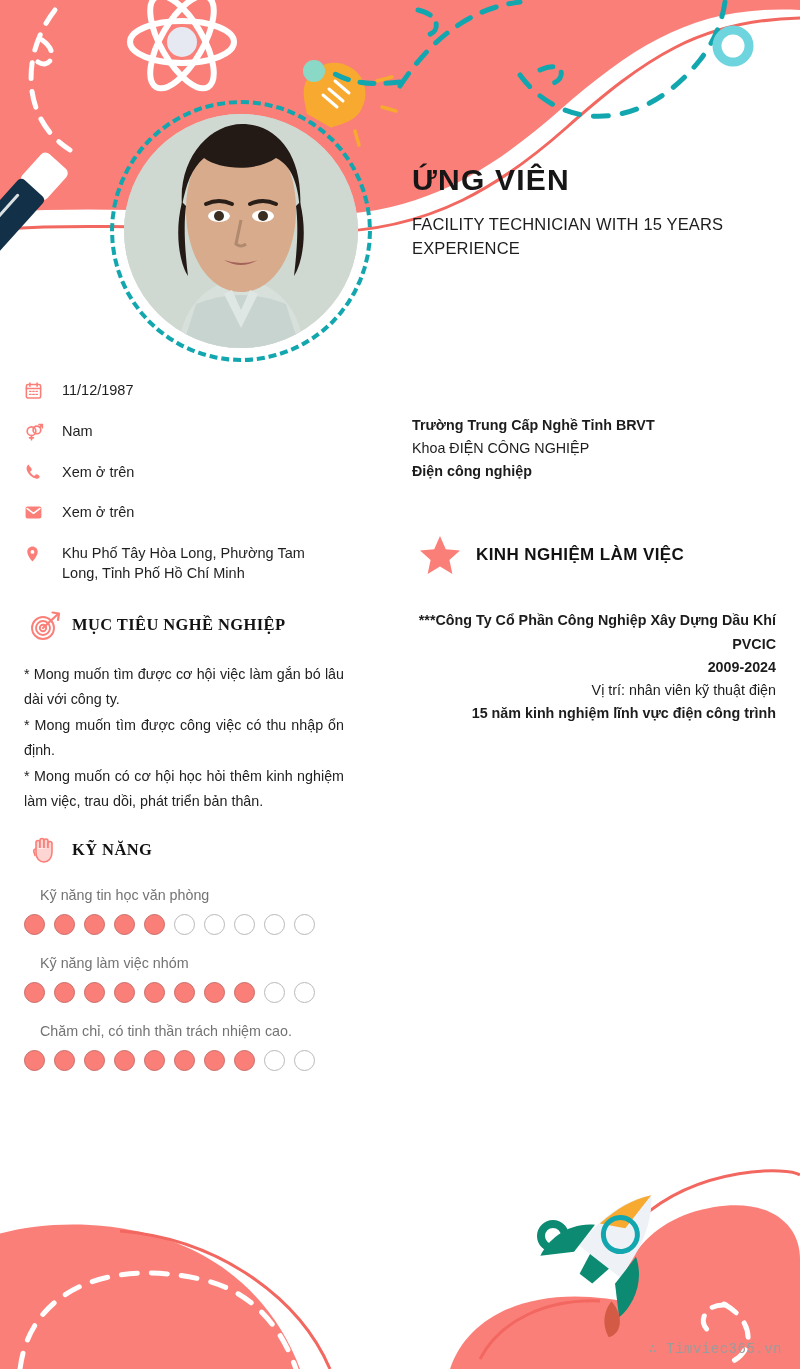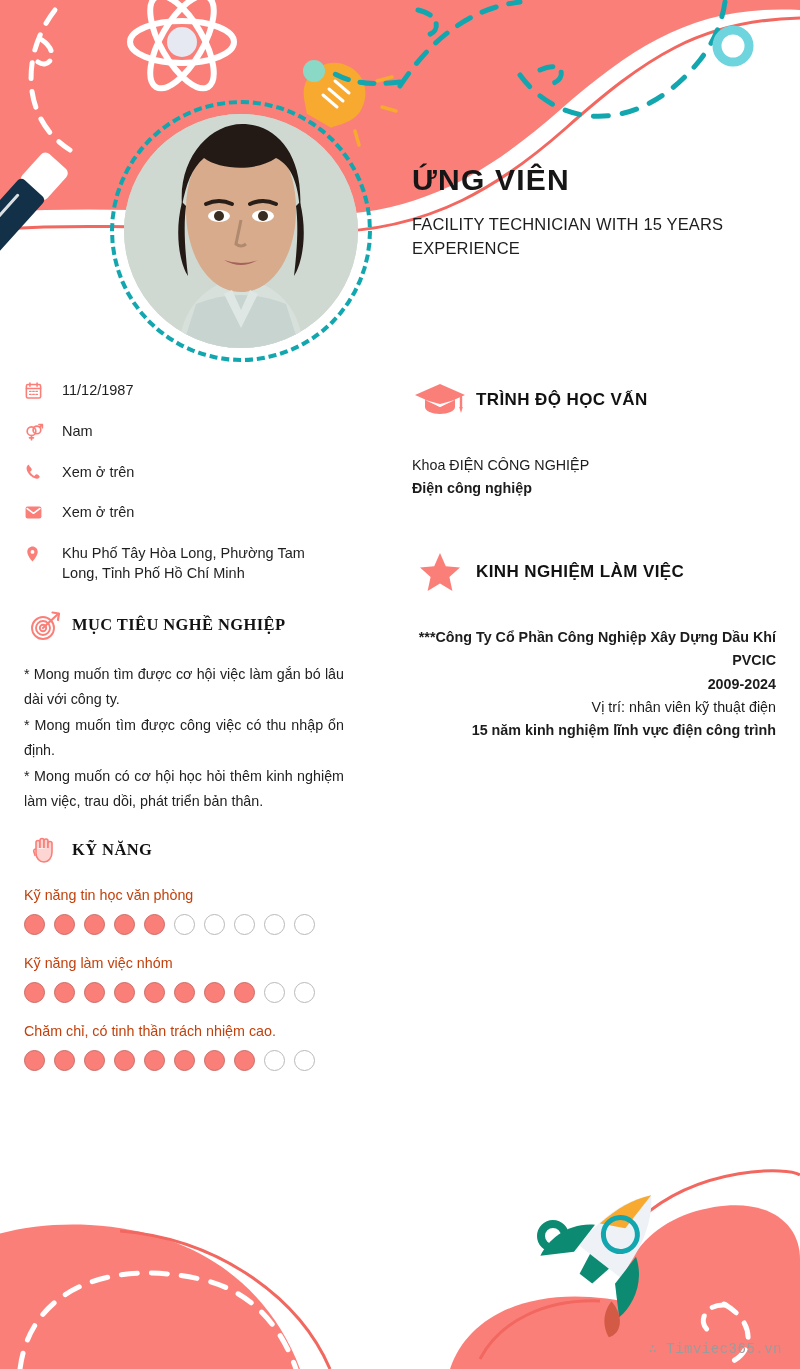--- a/index.html
+++ b/index.html
@@ -85,21 +85,21 @@
   .sec-block { margin-top: 34px; }
 
   
   .obj-p {
     font-size: 14.3px; line-height: 1.78; color: #222; text-align: justify;
     margin-bottom: 0;
   }
 
   
   .skill-item { margin-bottom: 20px; }
-  .skill-name { font-size: 14.3px; color: #c2410c; margin-bottom: 11px; }
+  .skill-name { font-size: 14.3px; color: #737373; margin-bottom: 11px; margin-left: 16px; }
   .dots { display: flex; gap: 9px; }
   .dot {
     width: 21px; height: 21px; border-radius: 50%;
     border: 1px solid #b9b9b9; background: #ffffff;
   }
   .dot.on { background: #fb7f79; border-color: #c96b66; }
 
   
   .r-line { font-size: 14.3px; line-height: 1.62; color: #1c1c1c; }
   .r-line.b { font-weight: 700; }
@@ -333,33 +333,22 @@
             <span class="dot"></span>
           </div>
         </div>
       </div>
   </div>
 </div>
 
 <div class="col-right">
 
   <div>
-    <div class="sec-head sec-right">
-      <span class="sec-ico">
-        <svg width="52" height="36" viewBox="0 0 52 36">
-          <path d="M26 2 L51 13 L26 24 L1 13 Z" fill="#fb7f79"></path>
-          <path d="M11 17 v8 c0 4 7 7 15 7 s15-3 15-7 v-8 L26 25 Z" fill="#fb7f79"></path>
-          <path d="M47 15 v10" stroke="#fb7f79" stroke-width="2.4" stroke-linecap="round"></path>
-          <path d="M45.2 25 h3.6 l-1.8 6 Z" fill="#fb7f79"></path>
-          <path d="M11 18 L26 25 L41 18 L26 22 Z" fill="#ffffff" opacity=".95"></path>
-        </svg>
-      </span>
-      <span class="sec-title">TRÌNH ĐỘ HỌC VẤN</span>
-    </div>
     <div style="margin-top:34px;">
+      <div class="r-line b">Trường Trung Cấp Nghề Tỉnh BRVT</div>
       <div class="r-line">Khoa ĐIỆN CÔNG NGHIỆP</div>
       <div class="r-line b">Điện công nghiệp</div>
     </div>
   </div>
 
   <div style="margin-top:52px;">
     <div class="sec-head sec-right">
       <span class="sec-ico">
         <svg width="42" height="40" viewBox="0 0 42 40">
           <path d="M21 1 L26.8 14.2 L41 15.6 L30.4 25 L33.4 39 L21 31.6 L8.6 39 L11.6 25 L1 15.6 L15.2 14.2 Z" fill="#fb7f79"></path>

